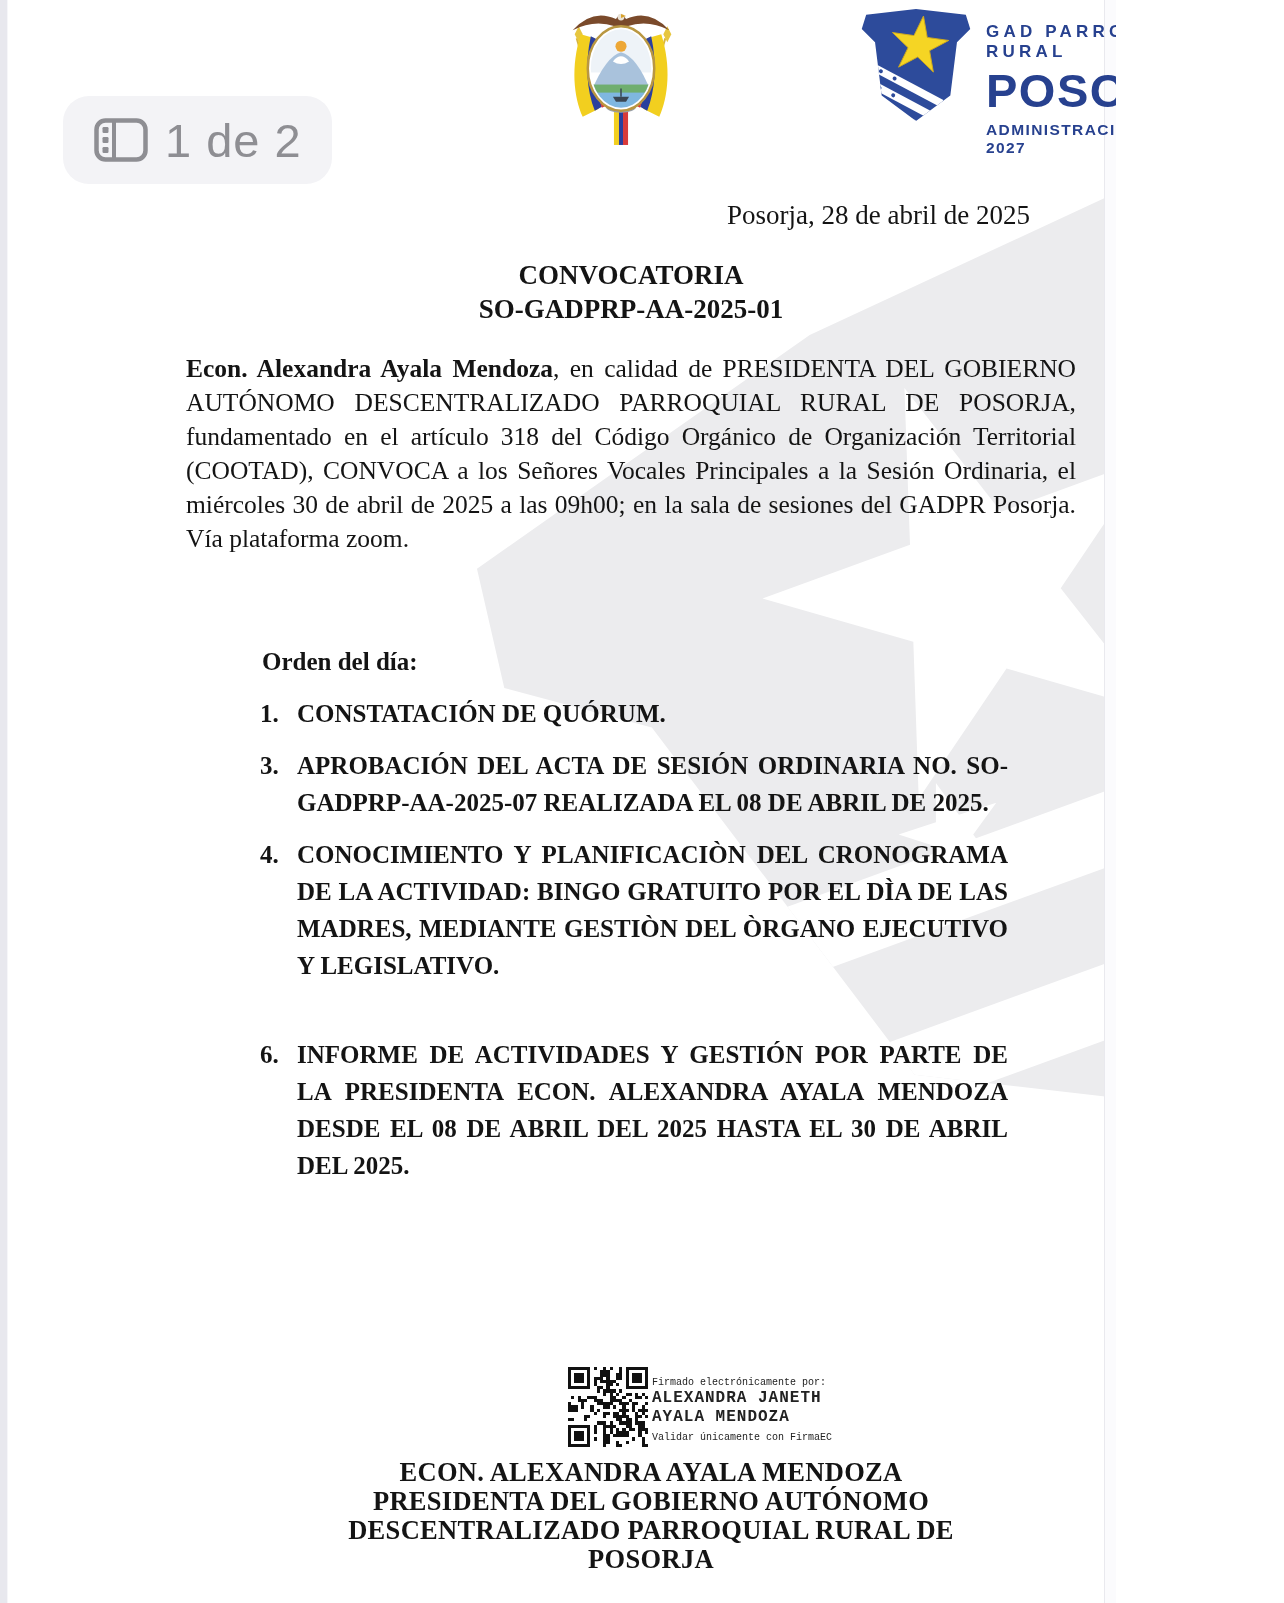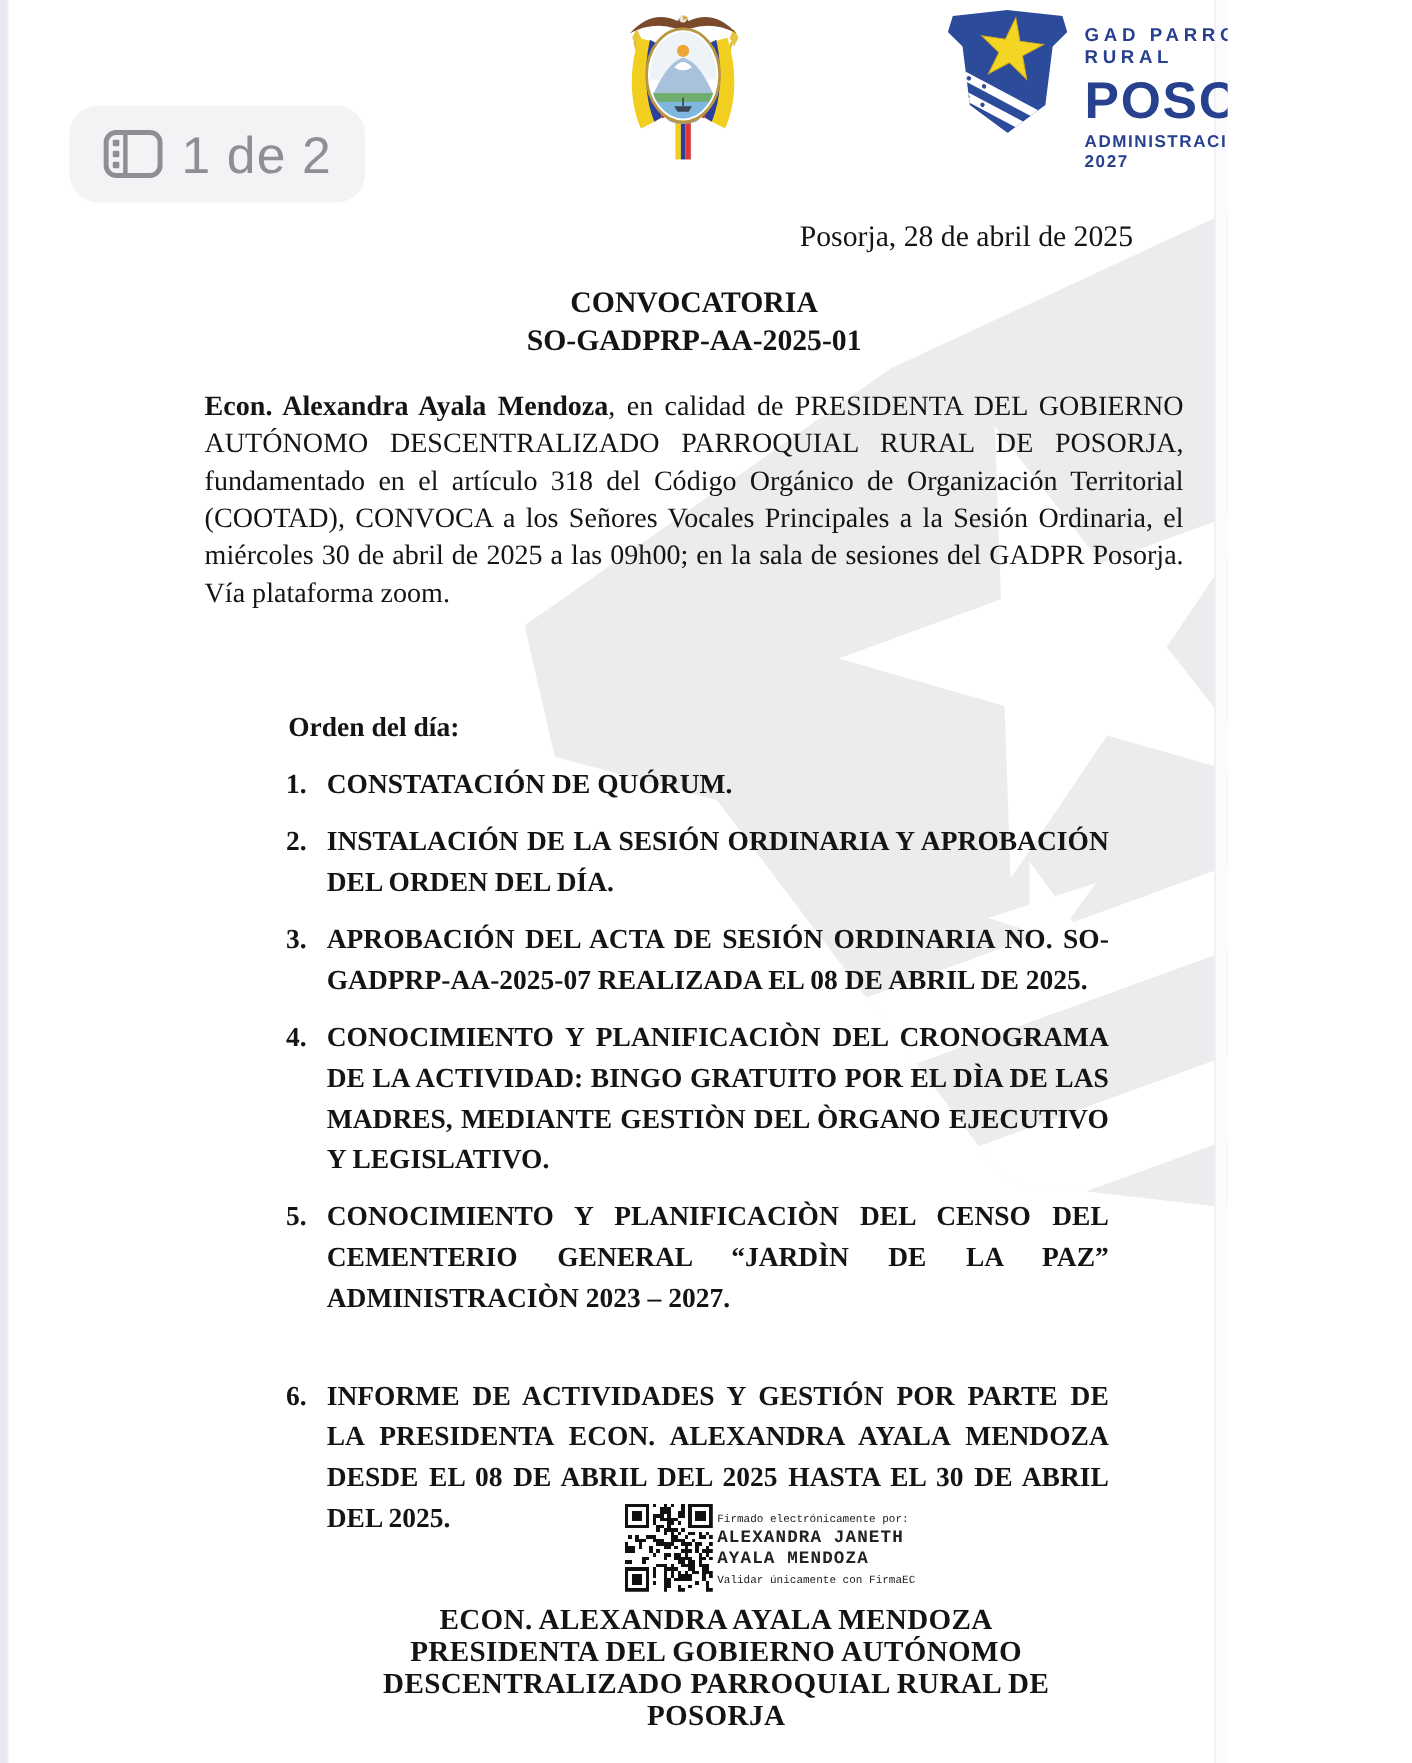--- a/index.html
+++ b/index.html
@@ -167,24 +167,22 @@
       <div>CONVOCATORIA</div>
       <div>SO-GADPRP-AA-2025-01</div>
     </div>
     <div class="intro"><b>Econ. Alexandra Ayala Mendoza</b><span>, en calidad de PRESIDENTA DEL GOBIERNO AUTÓNOMO DESCENTRALIZADO PARROQUIAL RURAL DE POSORJA, fundamentado en el artículo 318 del Código Orgánico de Organización Territorial (COOTAD), CONVOCA a los Señores Vocales Principales a la Sesión Ordinaria, el miércoles 30 de abril de 2025 a las 09h00; en la sala de sesiones del GADPR Posorja. Vía plataforma zoom.</span></div>
   </div>
 
   <div class="agenda-wrap">
     <div class="agenda-heading">Orden del día:</div>
     <div class="agenda">
         <div class="agenda-item"><span class="num">1.</span><span class="txt">CONSTATACIÓN DE QUÓRUM.</span></div>
-        <div class="agenda-item"><span class="num">2.</span><span class="txt">INSTALACIÓN DE LA SESIÓN ORDINARIA Y APROBACIÓN DEL ORDEN DEL DÍA.</span></div>
         <div class="agenda-item"><span class="num">3.</span><span class="txt">APROBACIÓN DEL ACTA DE SESIÓN ORDINARIA NO. SO-GADPRP-AA-2025-07 REALIZADA EL 08 DE ABRIL DE 2025.</span></div>
         <div class="agenda-item"><span class="num">4.</span><span class="txt">CONOCIMIENTO Y PLANIFICACIÒN DEL CRONOGRAMA DE LA ACTIVIDAD: BINGO GRATUITO POR EL DÌA DE LAS MADRES, MEDIANTE GESTIÒN DEL ÒRGANO EJECUTIVO Y LEGISLATIVO.</span></div>
-        <div class="agenda-item"><span class="num">5.</span><span class="txt">CONOCIMIENTO Y PLANIFICACIÒN DEL CENSO DEL CEMENTERIO GENERAL “JARDÌN DE LA PAZ” ADMINISTRACIÒN 2023 – 2027.</span></div>
         <div class="agenda-item extra-gap"><span class="num">6.</span><span class="txt">INFORME DE ACTIVIDADES Y GESTIÓN POR PARTE DE LA PRESIDENTA ECON. ALEXANDRA AYALA MENDOZA DESDE EL 08 DE ABRIL DEL 2025 HASTA EL 30 DE ABRIL DEL 2025.</span></div>
       </div>
   </div>
 
   <div class="sig-row">
     <div class="qr" id="qr-box"><svg viewBox="0 0 25 25" width="80" height="80" shape-rendering="crispEdges" fill="#111">
           <rect x="0" y="0" width="1" height="1"></rect>
           <rect x="0" y="1" width="1" height="1"></rect>
           <rect x="0" y="2" width="1" height="1"></rect>
           <rect x="0" y="3" width="1" height="1"></rect>

